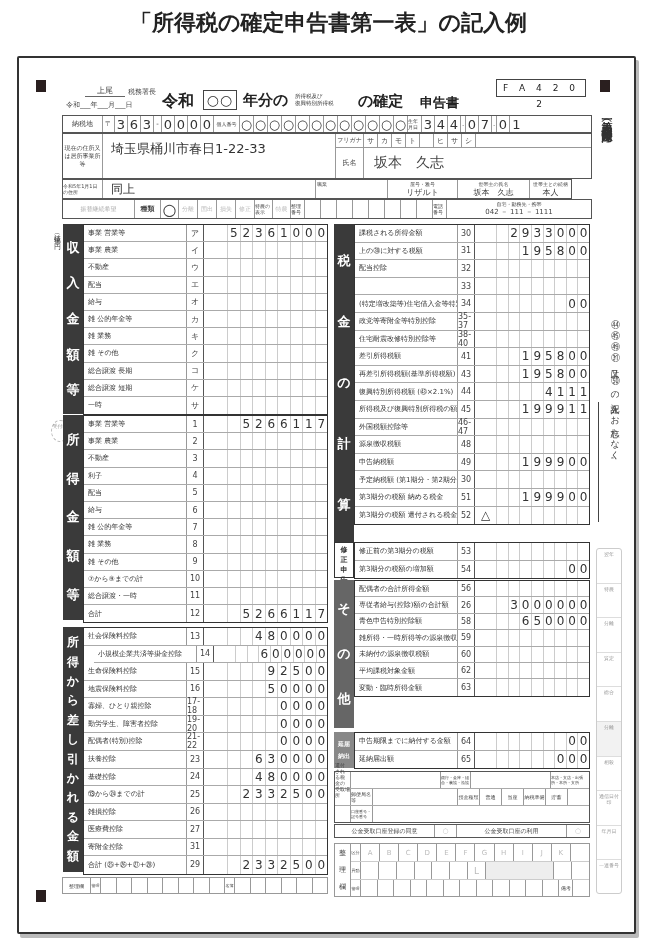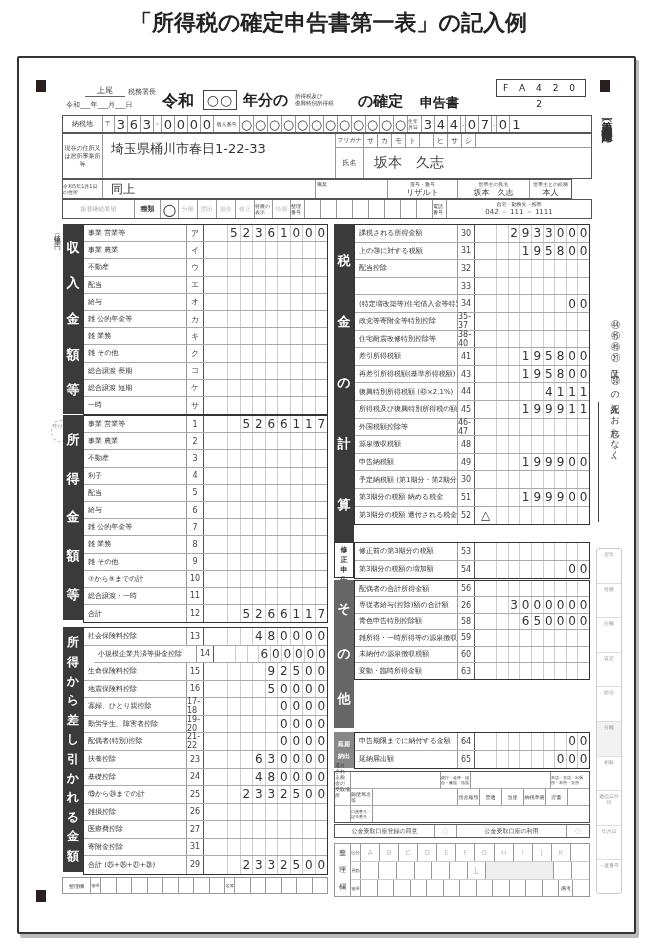--- a/index.html
+++ b/index.html
@@ -1146,20 +1146,35 @@
         <span></span>
         <span></span>
         <span></span>
         <span></span>
         <span></span>
         <span></span>
         <span></span>
       </div>
     </div>
     <div class="trow" style="height: 16.4px;">
+      <div class="tlabel">平均課税対象金額</div>
+      <div class="tnum">62</div>
+      <div class="tdigits">
+        <span style="flex: 2 1 0%;"></span>
+        <span></span>
+        <span></span>
+        <span></span>
+        <span></span>
+        <span></span>
+        <span></span>
+        <span></span>
+        <span></span>
+      </div>
+    </div>
+    <div class="trow" style="height: 16.4px;">
       <div class="tlabel">変動・臨時所得金額</div>
       <div class="tnum">63</div>
       <div class="tdigits">
         <span style="flex: 2 1 0%;"></span>
         <span></span>
         <span></span>
         <span></span>
         <span></span>
         <span></span>
         <span></span>

